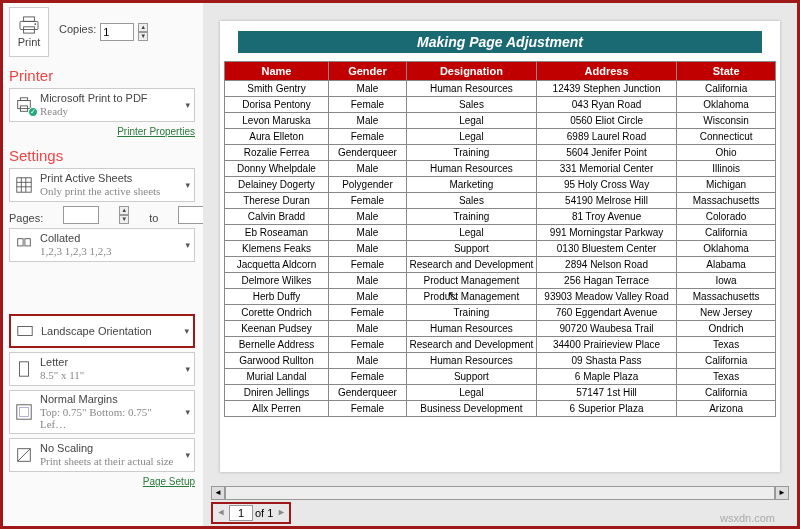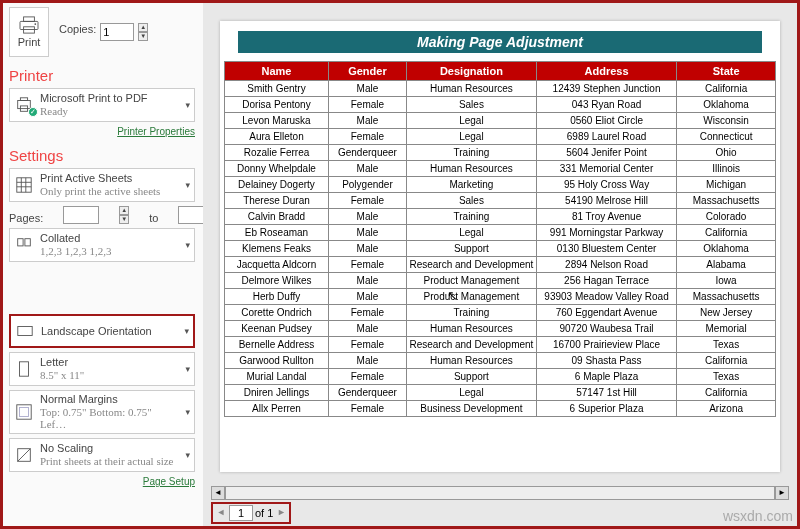--- a/index.html
+++ b/index.html
@@ -39,21 +39,21 @@
 .col-addr { width: 135px; }
 .col-state { width: 95px; }
 
 .hscroll { height: 14px; display: flex; align-items: center; margin-top: 2px; }
 .hscroll .arrow { width: 14px; height: 14px; border: 1px solid #999; background: #ddd; font-size: 8px; text-align: center; line-height: 12px; }
 .hscroll .track { flex: 1; height: 14px; border: 1px solid #999; background: #eee; }
 
 .pager { display: flex; align-items: center; gap: 2px; margin-top: 2px; font-size: 11px; border: 2px solid #a01818; width: fit-content; padding: 1px 2px; }
 .pager .pbtn { width: 12px; height: 16px; font-size: 9px; text-align: center; line-height: 14px; color: #888; }
 .pager input { width: 24px; height: 16px; border: 1px solid #999; font-size: 11px; text-align: center; }
-.watermark { position: absolute; right: 4px; bottom: 2px; font-size: 14px; color: #aaa; }
+.watermark { position: absolute; right: 22px; bottom: 2px; font-size: 11px; color: #aaa; }
 .cursor { position: absolute; left: 444px; top: 285px; font-size: 13px; color: #000; pointer-events: none; }
 </style>
 </head>
 <body>
 
 <div class="layout">
   <div class="sidebar">
     <div class="print-group">
       <div class="print-btn">
         <svg class="print-icon-svg" viewBox="0 0 24 20">
@@ -320,27 +320,27 @@
               <td>Female</td>
               <td>Training</td>
               <td>760 Eggendart Avenue</td>
               <td>New Jersey</td>
             </tr>
             <tr>
               <td>Keenan Pudsey</td>
               <td>Male</td>
               <td>Human Resources</td>
               <td>90720 Waubesa Trail</td>
-              <td>Memorial</td>
+              <td>Ondrich</td>
             </tr>
             <tr>
               <td>Bernelle Address</td>
               <td>Female</td>
               <td>Research and Development</td>
-              <td>16700 Prairieview Place</td>
+              <td>34400 Prairieview Place</td>
               <td>Texas</td>
             </tr>
             <tr>
               <td>Garwood Rullton</td>
               <td>Male</td>
               <td>Human Resources</td>
               <td>09 Shasta Pass</td>
               <td>California</td>
             </tr>
             <tr>

